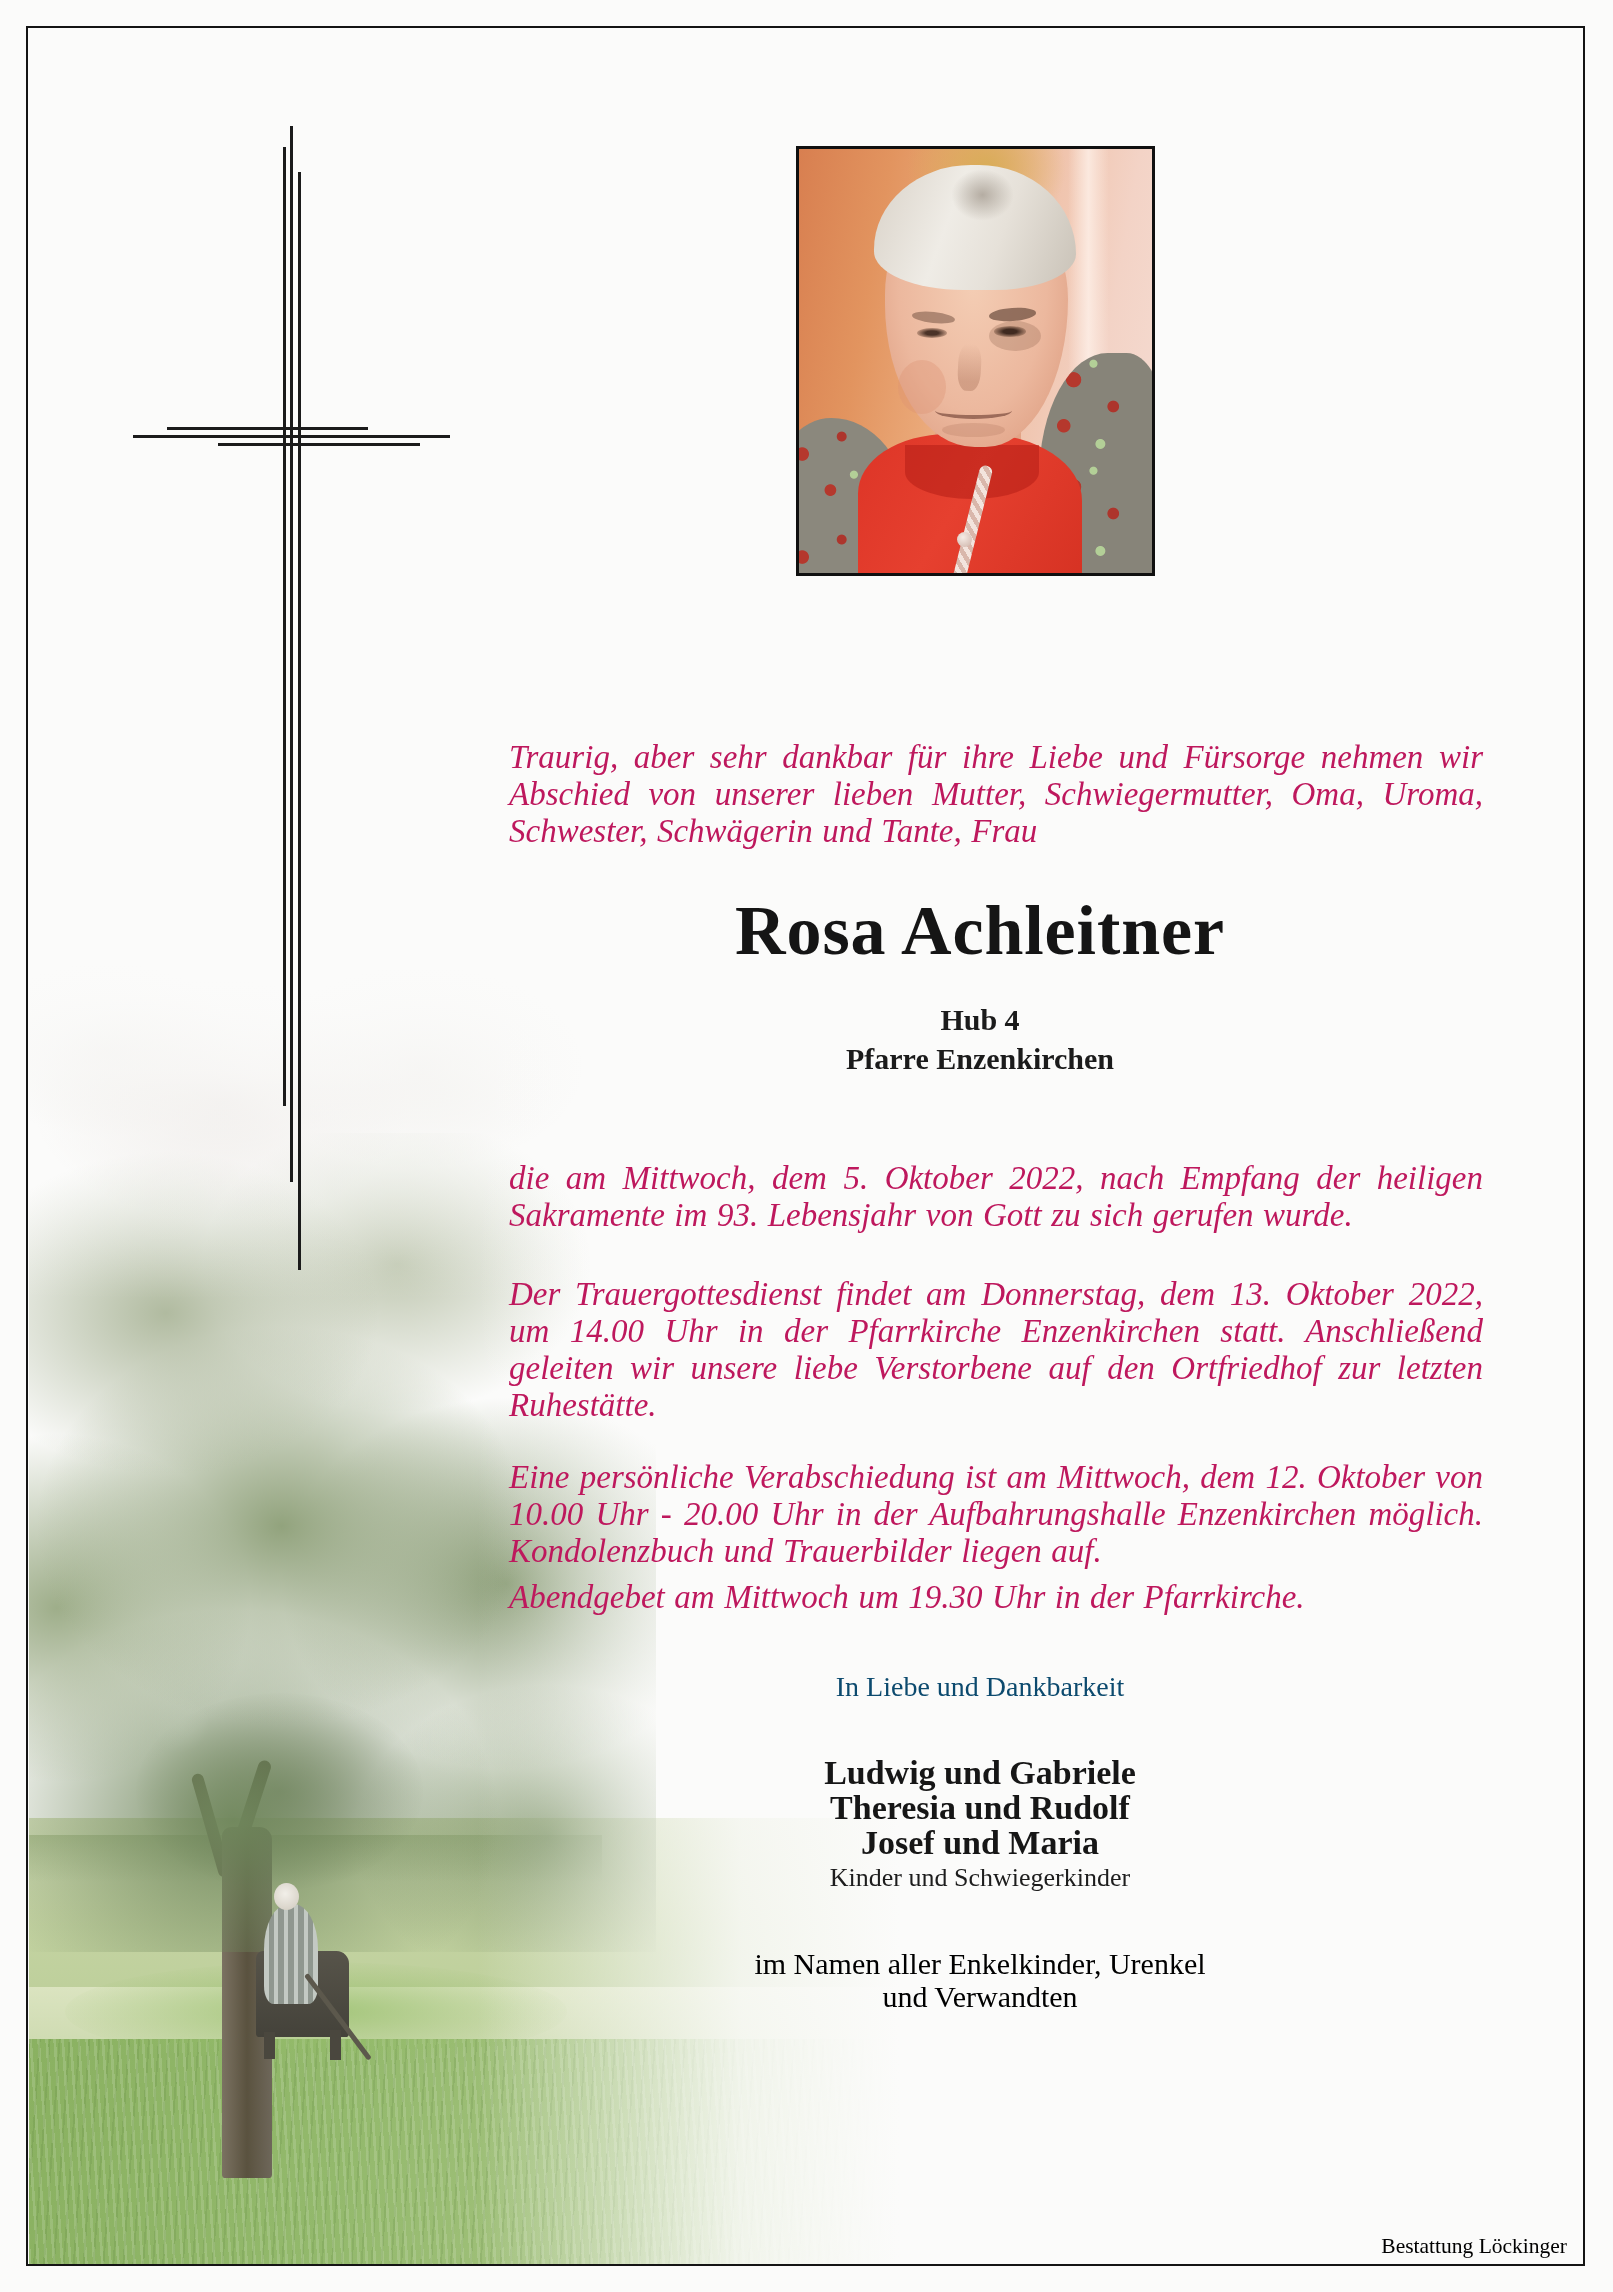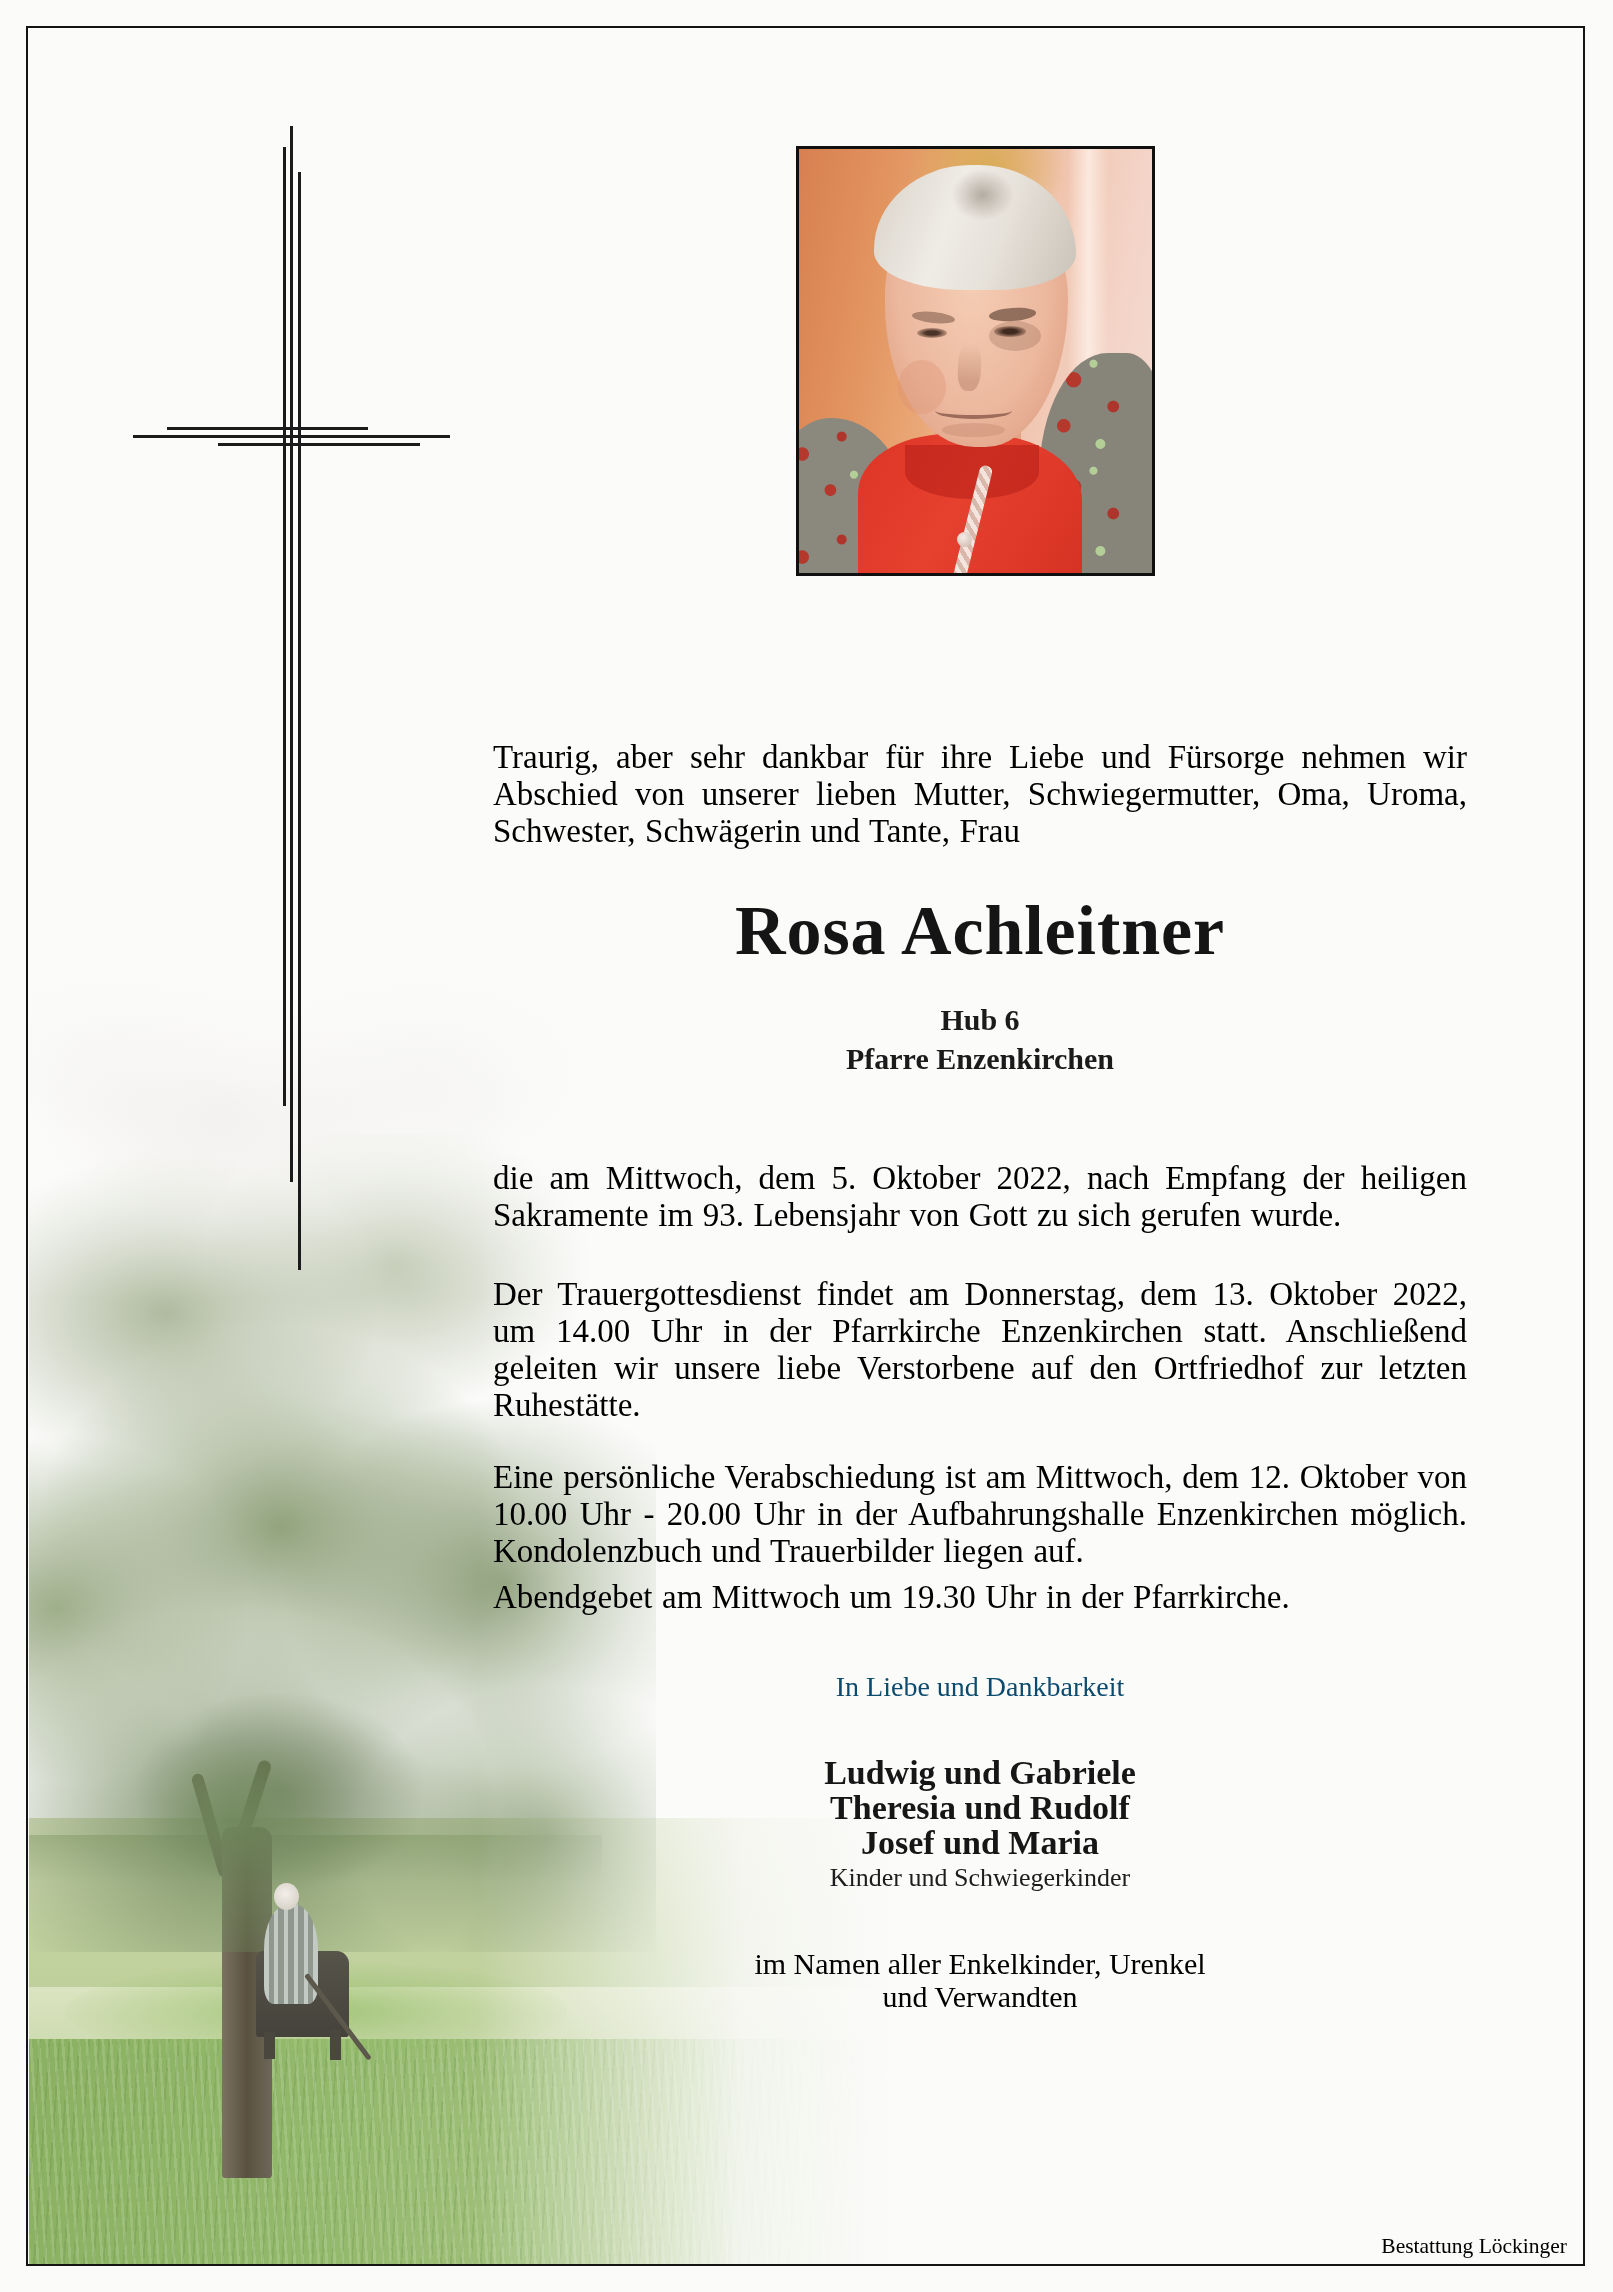--- a/index.html
+++ b/index.html
@@ -153,23 +153,23 @@
     background:radial-gradient(circle at 45% 40%,#f2efe9,#cfc9bd);}
   .t-cane{left:279px;top:1068px;width:106px;height:4.5px;background:#5c584c;
     transform:rotate(53deg);transform-origin:left top;border-radius:2.7px;}
   .t-fade-top{left:0;top:0;width:928px;height:394px;
     background:linear-gradient(to bottom,#fbfbfa 6%,rgba(251,251,250,.8) 42%,rgba(251,251,250,0) 100%);}
   .t-fade-right{left:448px;top:0;width:480px;height:1361px;
     background:linear-gradient(to right,rgba(251,251,250,0) 0%,rgba(251,251,250,.85) 55%,#fbfbfa 88%);}
 
   
   .text-col{position:absolute;left:493px;width:974px;z-index:30;}
-  .para{position:absolute;left:0;width:100%;
-    font-size:33px;line-height:37px;text-align:justify;color:#000000;
-    word-spacing:1.3px;}
+  .para{position:absolute;left:16px;width:100%;
+    font-size:33px;line-height:37px;text-align:justify;color:#be185d;
+    word-spacing:1.3px;font-style:italic;}
   .p-intro{top:706px;}
   .p-passing{top:1127px;}
   .p-service{top:1243px;}
   .p-farewell{top:1426px;}
   .p-evening{top:1557px;text-align:left;margin-top:22px;}
   .deceased-name{position:absolute;left:0;top:891px;width:100%;
     font-size:70px;font-weight:bold;text-align:center;letter-spacing:0.9px;color:#151515;}
   .addr{position:absolute;left:0;width:100%;text-align:center;font-weight:bold;
     font-size:30px;color:#1b1b1b;}
   .addr1{top:1003px;}
@@ -246,21 +246,21 @@
     <div class="ph-cheek"></div>
     <div class="ph-mouth"></div>
     <div class="ph-chin"></div>
   </div>
 
   <div class="text-col">
     <p class="para p-intro">Traurig, aber sehr dankbar für ihre Liebe und Fürsorge nehmen wir Abschied von unserer lieben Mutter, Schwiegermutter, Oma, Uroma, Schwester, Schwägerin und Tante, Frau</p>
 
     <div class="deceased-name">Rosa Achleitner</div>
 
-    <div class="addr addr1">Hub 6</div>
+    <div class="addr addr1">Hub 4</div>
     <div class="addr addr2">Pfarre Enzenkirchen</div>
 
     <p class="para p-passing">die am Mittwoch, dem 5. Oktober 2022, nach Empfang der heiligen Sakramente im 93. Lebensjahr von Gott zu sich gerufen wurde.</p>
     <p class="para p-service">Der Trauergottesdienst findet am Donnerstag, dem 13. Oktober 2022, um 14.00 Uhr in der Pfarrkirche Enzenkirchen statt. Anschließend geleiten wir unsere liebe Verstorbene auf den Ortfriedhof zur letzten Ruhestätte.</p>
     <p class="para p-farewell">Eine persönliche Verabschiedung ist am Mittwoch, dem 12. Oktober von 10.00 Uhr - 20.00 Uhr in der Aufbahrungshalle Enzenkirchen möglich. Kondolenzbuch und Trauerbilder liegen auf.</p>
     <p class="para p-evening">Abendgebet am Mittwoch um 19.30 Uhr in der Pfarrkirche.</p>
 
     <div class="closing-sal">In Liebe und Dankbarkeit</div>
 
     <div class="mourners">

